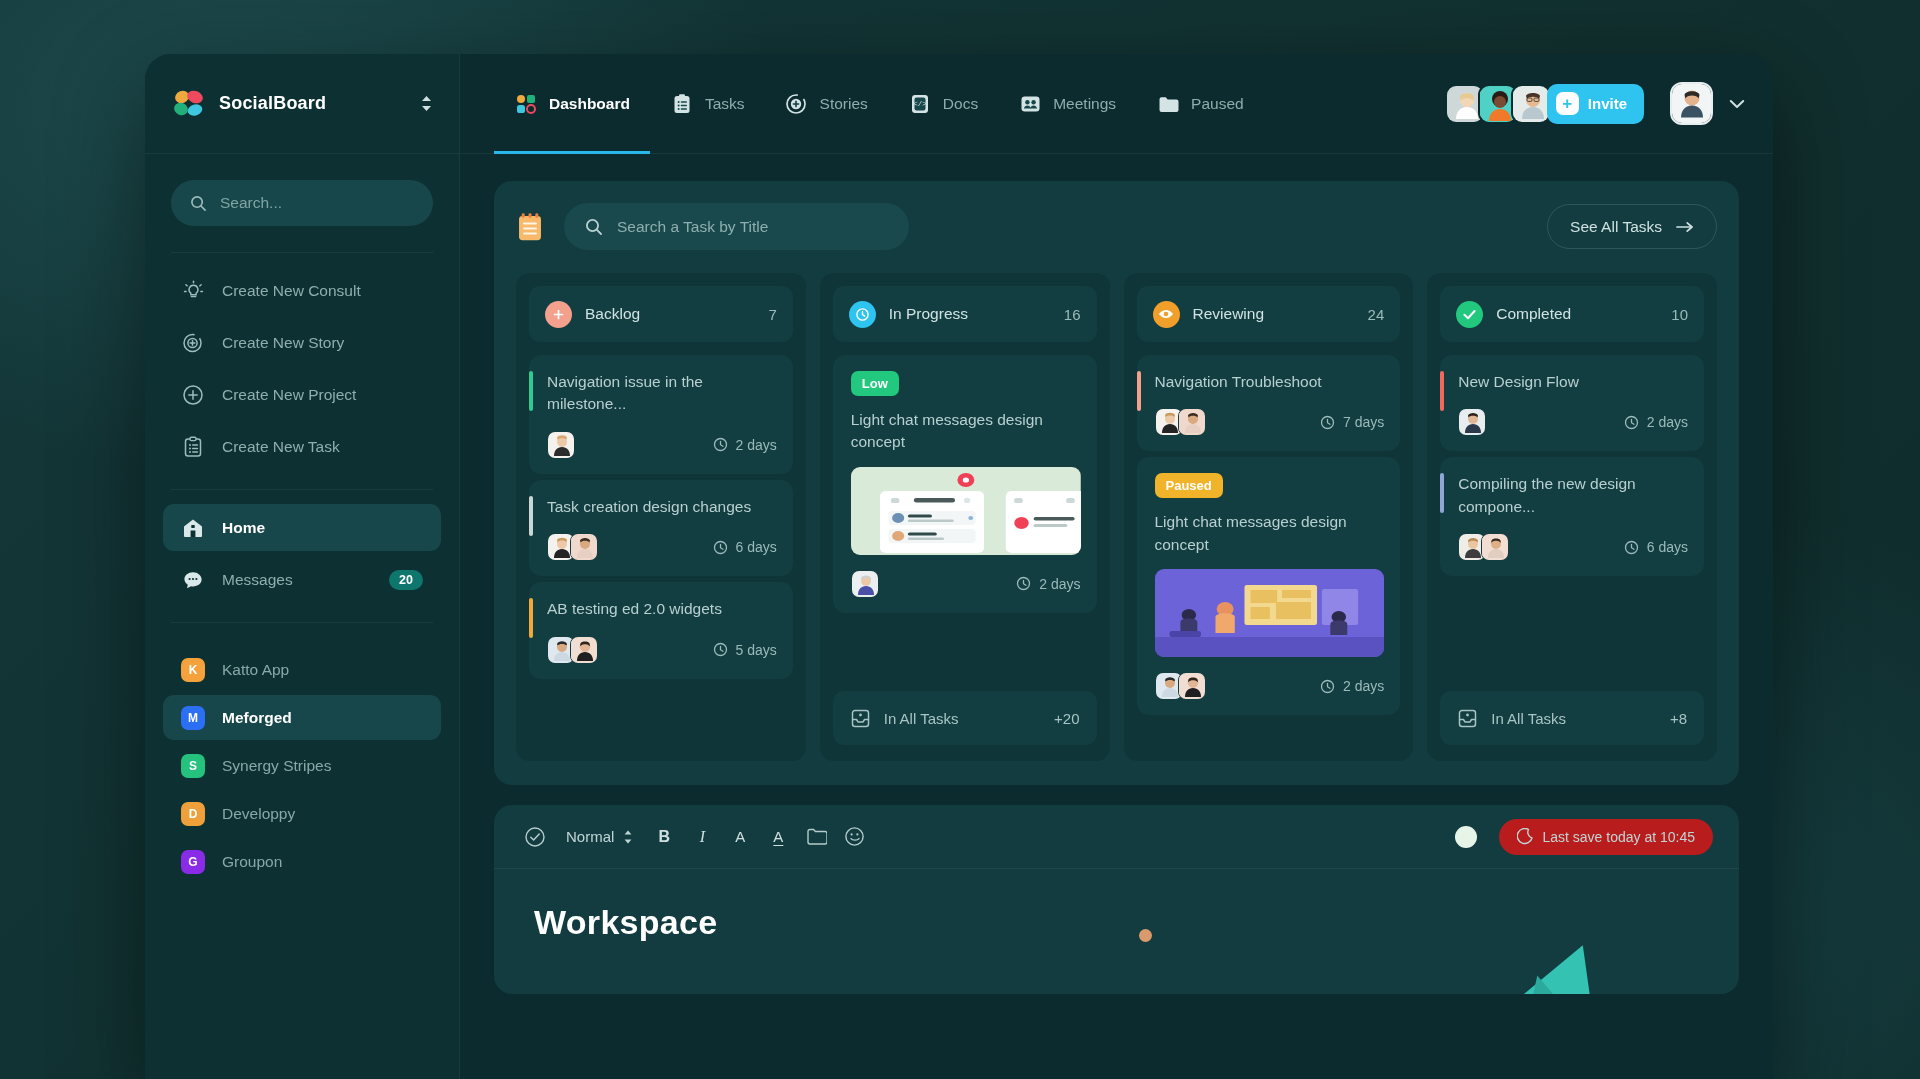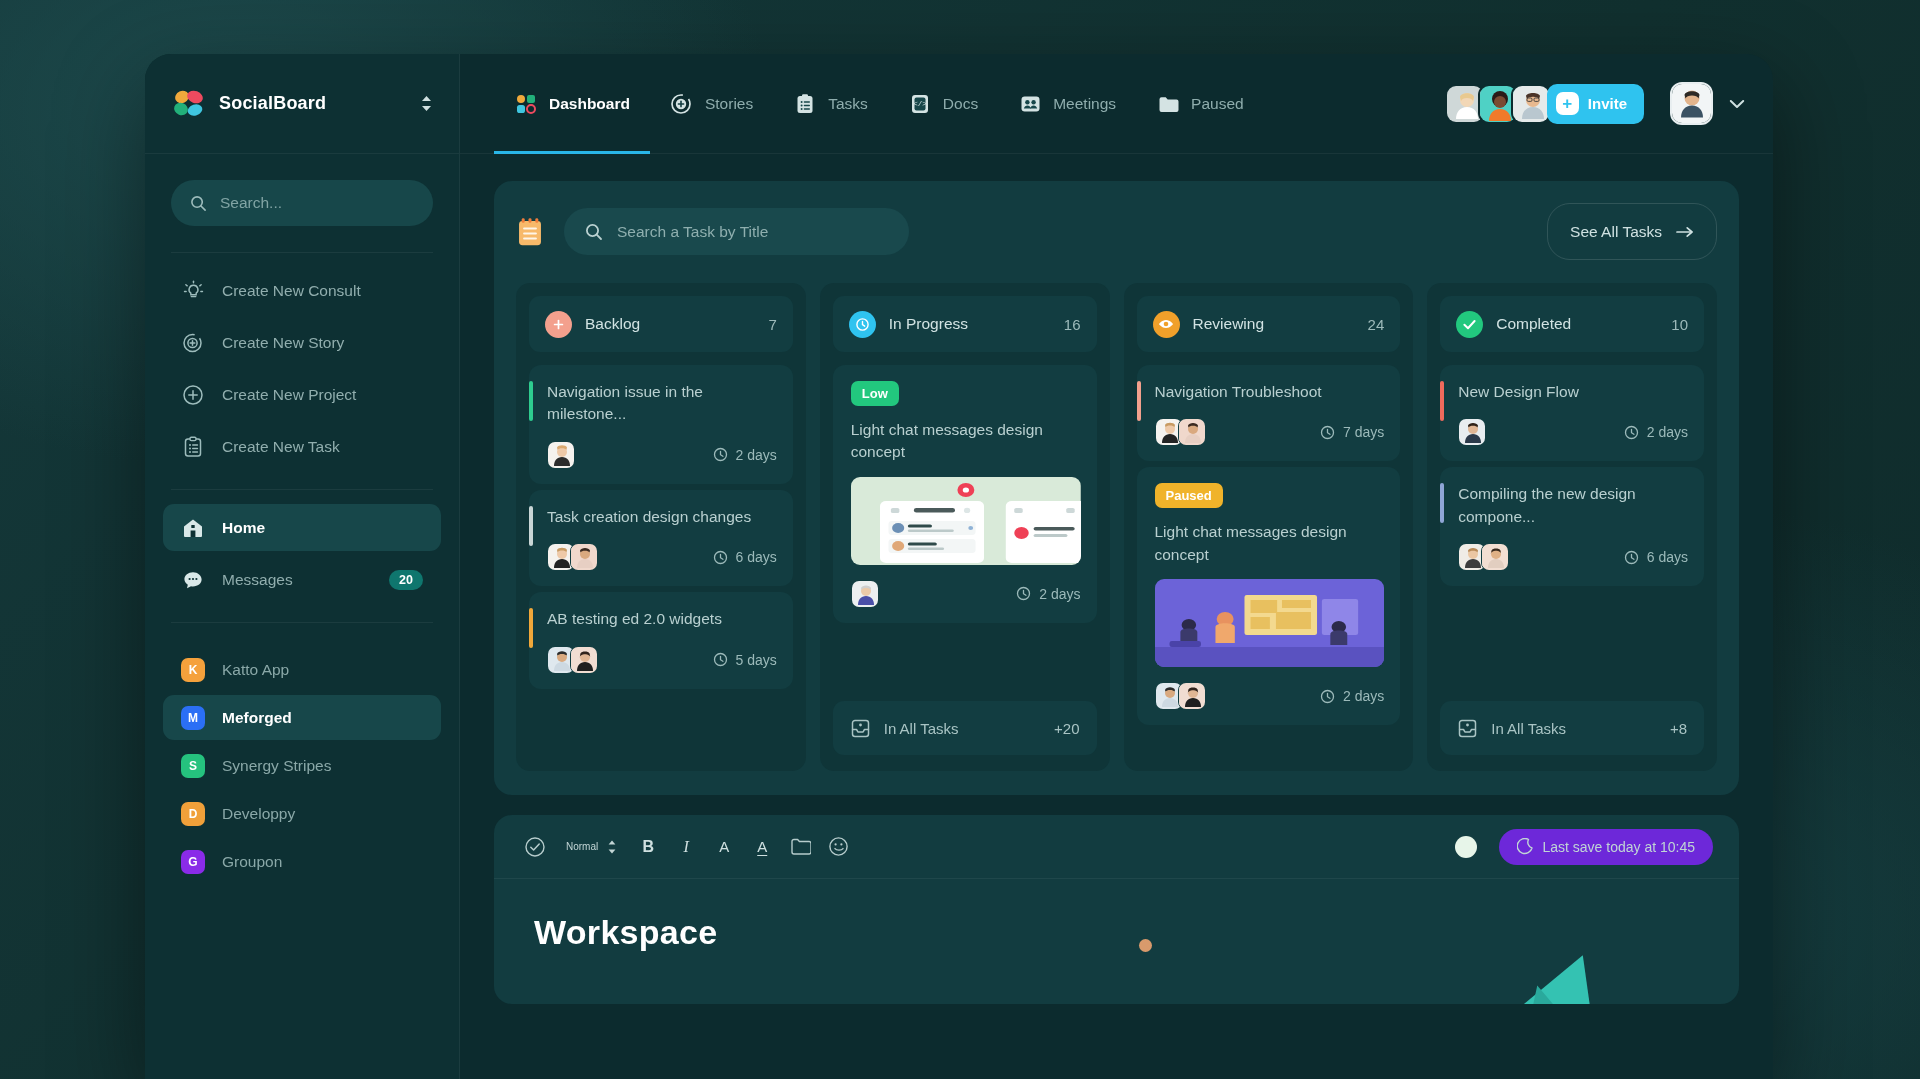--- a/index.html
+++ b/index.html
@@ -135,21 +135,21 @@
   }
   .board-head { display: flex; align-items: center; gap: 20px; }
   .board-ico { width: 28px; height: 30px; flex: none; }
   .task-search {
     flex: none; width: 345px; height: 47px; border-radius: 24px;
     background: #19494d; display: flex; align-items: center; gap: 14px;
     padding: 0 21px;
   }
   .task-search .ph { color: #8fafaf; font-size: 15.5px; }
   .see-all {
-    margin-left: auto; height: 57px; border-radius: 23px;
+    margin-left: auto; height: 45px; border-radius: 23px;
     border: 1px solid rgba(255,255,255,.13);
     display: flex; align-items: center; gap: 14px; padding: 0 22px;
     color: #cfe1e1; font-size: 15.5px; cursor: pointer;
   }
   .cols { display: flex; gap: 14px; margin-top: 23px; }
   .col {
     flex: 1; min-width: 0;
     background: #0f3538;
     border-radius: 14px;
     padding: 13px 13px 16px 13px;
@@ -198,25 +198,25 @@
   
   .editor {
     margin-top: 20px; background: #123c40;
     border-radius: 18px; overflow: hidden;
   }
   .editor-bar {
     height: 64px; display: flex; align-items: center; gap: 8px;
     padding: 0 26px; border-bottom: 1px solid rgba(255,255,255,.06);
   }
   .eb-ico { width: 30px; height: 30px; display: flex; align-items: center; justify-content: center; color: #b6cccc; cursor: pointer; }
-  .eb-style { display: flex; align-items: center; gap: 9px; color: #c3d6d6; font-size: 10px; margin: 15px 8px; cursor: pointer; }
+  .eb-style { display: flex; align-items: center; gap: 9px; color: #c3d6d6; font-size: 15px; margin: 15px 8px; cursor: pointer; }
   .eb-right { margin-left: auto; display: flex; align-items: center; gap: 22px; }
   .eb-globe { width: 22px; height: 22px; border-radius: 50%; background: #e7f5e9; }
   .save-pill {
-    height: 36px; border-radius: 18px; background: #6d28d9;
+    height: 36px; border-radius: 18px; background: #b91c1c;
     display: flex; align-items: center; gap: 8px; padding: 0 18px;
     color: #c0d5d5; font-size: 14px; justify-content: center;
   }
   .editor-body { position: relative; height: 125px; padding: 34px 40px 0 40px; overflow: hidden; }
   .ws-title { color: #fff; font-size: 34px; font-weight: 700; letter-spacing: .3px; }
   .dot-orange { position: absolute; width: 13px; height: 13px; border-radius: 50%; background: #d99a6c; }
   .plane {
     position: absolute; right: 150px; bottom: -40px;
     width: 0; height: 0;
     border-left: 130px solid transparent;
@@ -395,43 +395,43 @@
               <circle cx="6" cy="6" r="4" fill="#f0a93c"></circle>
               <rect x="12" y="2" width="8" height="8" rx="2" fill="#22b07a"></rect>
               <rect x="2" y="12" width="8" height="8" rx="2.6" fill="#3fc6e0"></rect>
               <circle cx="16" cy="16" r="4" stroke="#ee4a5f" stroke-width="2" fill="none"></circle>
             </svg>
         </span>
         <span>Dashboard</span>
       </div>
       <div class="tab">
         <span class="ico">
-          <svg width="23" height="23" viewBox="0 0 23 23">
-              <circle cx="11" cy="12" r="9" stroke="#d4e3e3" stroke-width="1.7" fill="none" stroke-dasharray="44 7"></circle>
-              <circle cx="11" cy="12" r="5.2" fill="#d4e3e3"></circle>
-              <line x1="11" y1="9.4" x2="11" y2="14.6" stroke="#123c40" stroke-width="1.6" stroke-linecap="round"></line>
-              <line x1="8.4" y1="12" x2="13.6" y2="12" stroke="#123c40" stroke-width="1.6" stroke-linecap="round"></line>
-            </svg>
-        </span>
-        <span>Stories</span>
-      </div>
-      <div class="tab">
-        <span class="ico">
           <svg width="20" height="22" viewBox="0 0 20 22">
               <rect x="2.5" y="3" width="15" height="17" rx="2.5" fill="#d4e3e3"></rect>
               <rect x="7" y="1.2" width="6" height="3.4" rx="1.3" fill="#d4e3e3"></rect>
               <circle cx="6.6" cy="9" r="1" fill="#17474a"></circle>
               <circle cx="6.6" cy="12.5" r="1" fill="#17474a"></circle>
               <circle cx="6.6" cy="16" r="1" fill="#17474a"></circle>
               <line x1="9.4" y1="9" x2="14.3" y2="9" stroke="#17474a" stroke-width="1.4" stroke-linecap="round"></line>
               <line x1="9.4" y1="12.5" x2="14.3" y2="12.5" stroke="#17474a" stroke-width="1.4" stroke-linecap="round"></line>
               <line x1="9.4" y1="16" x2="14.3" y2="16" stroke="#17474a" stroke-width="1.4" stroke-linecap="round"></line>
             </svg>
         </span>
         <span>Tasks</span>
+      </div>
+      <div class="tab">
+        <span class="ico">
+          <svg width="23" height="23" viewBox="0 0 23 23">
+              <circle cx="11" cy="12" r="9" stroke="#d4e3e3" stroke-width="1.7" fill="none" stroke-dasharray="44 7"></circle>
+              <circle cx="11" cy="12" r="5.2" fill="#d4e3e3"></circle>
+              <line x1="11" y1="9.4" x2="11" y2="14.6" stroke="#123c40" stroke-width="1.6" stroke-linecap="round"></line>
+              <line x1="8.4" y1="12" x2="13.6" y2="12" stroke="#123c40" stroke-width="1.6" stroke-linecap="round"></line>
+            </svg>
+        </span>
+        <span>Stories</span>
       </div>
       <div class="tab">
         <span class="ico">
           <svg width="22" height="22" viewBox="0 0 22 22">
               <rect x="3" y="2" width="16" height="18" rx="3" fill="#d4e3e3"></rect>
               <rect x="5.5" y="4.6" width="11" height="12.8" rx="2" fill="#17474a"></rect>
               <text x="11" y="13.4" font-size="7.5" fill="#d4e3e3" text-anchor="middle" font-family="Liberation Mono, monospace">&lt;/&gt;</text>
             </svg>
         </span>
         <span>Docs</span>

